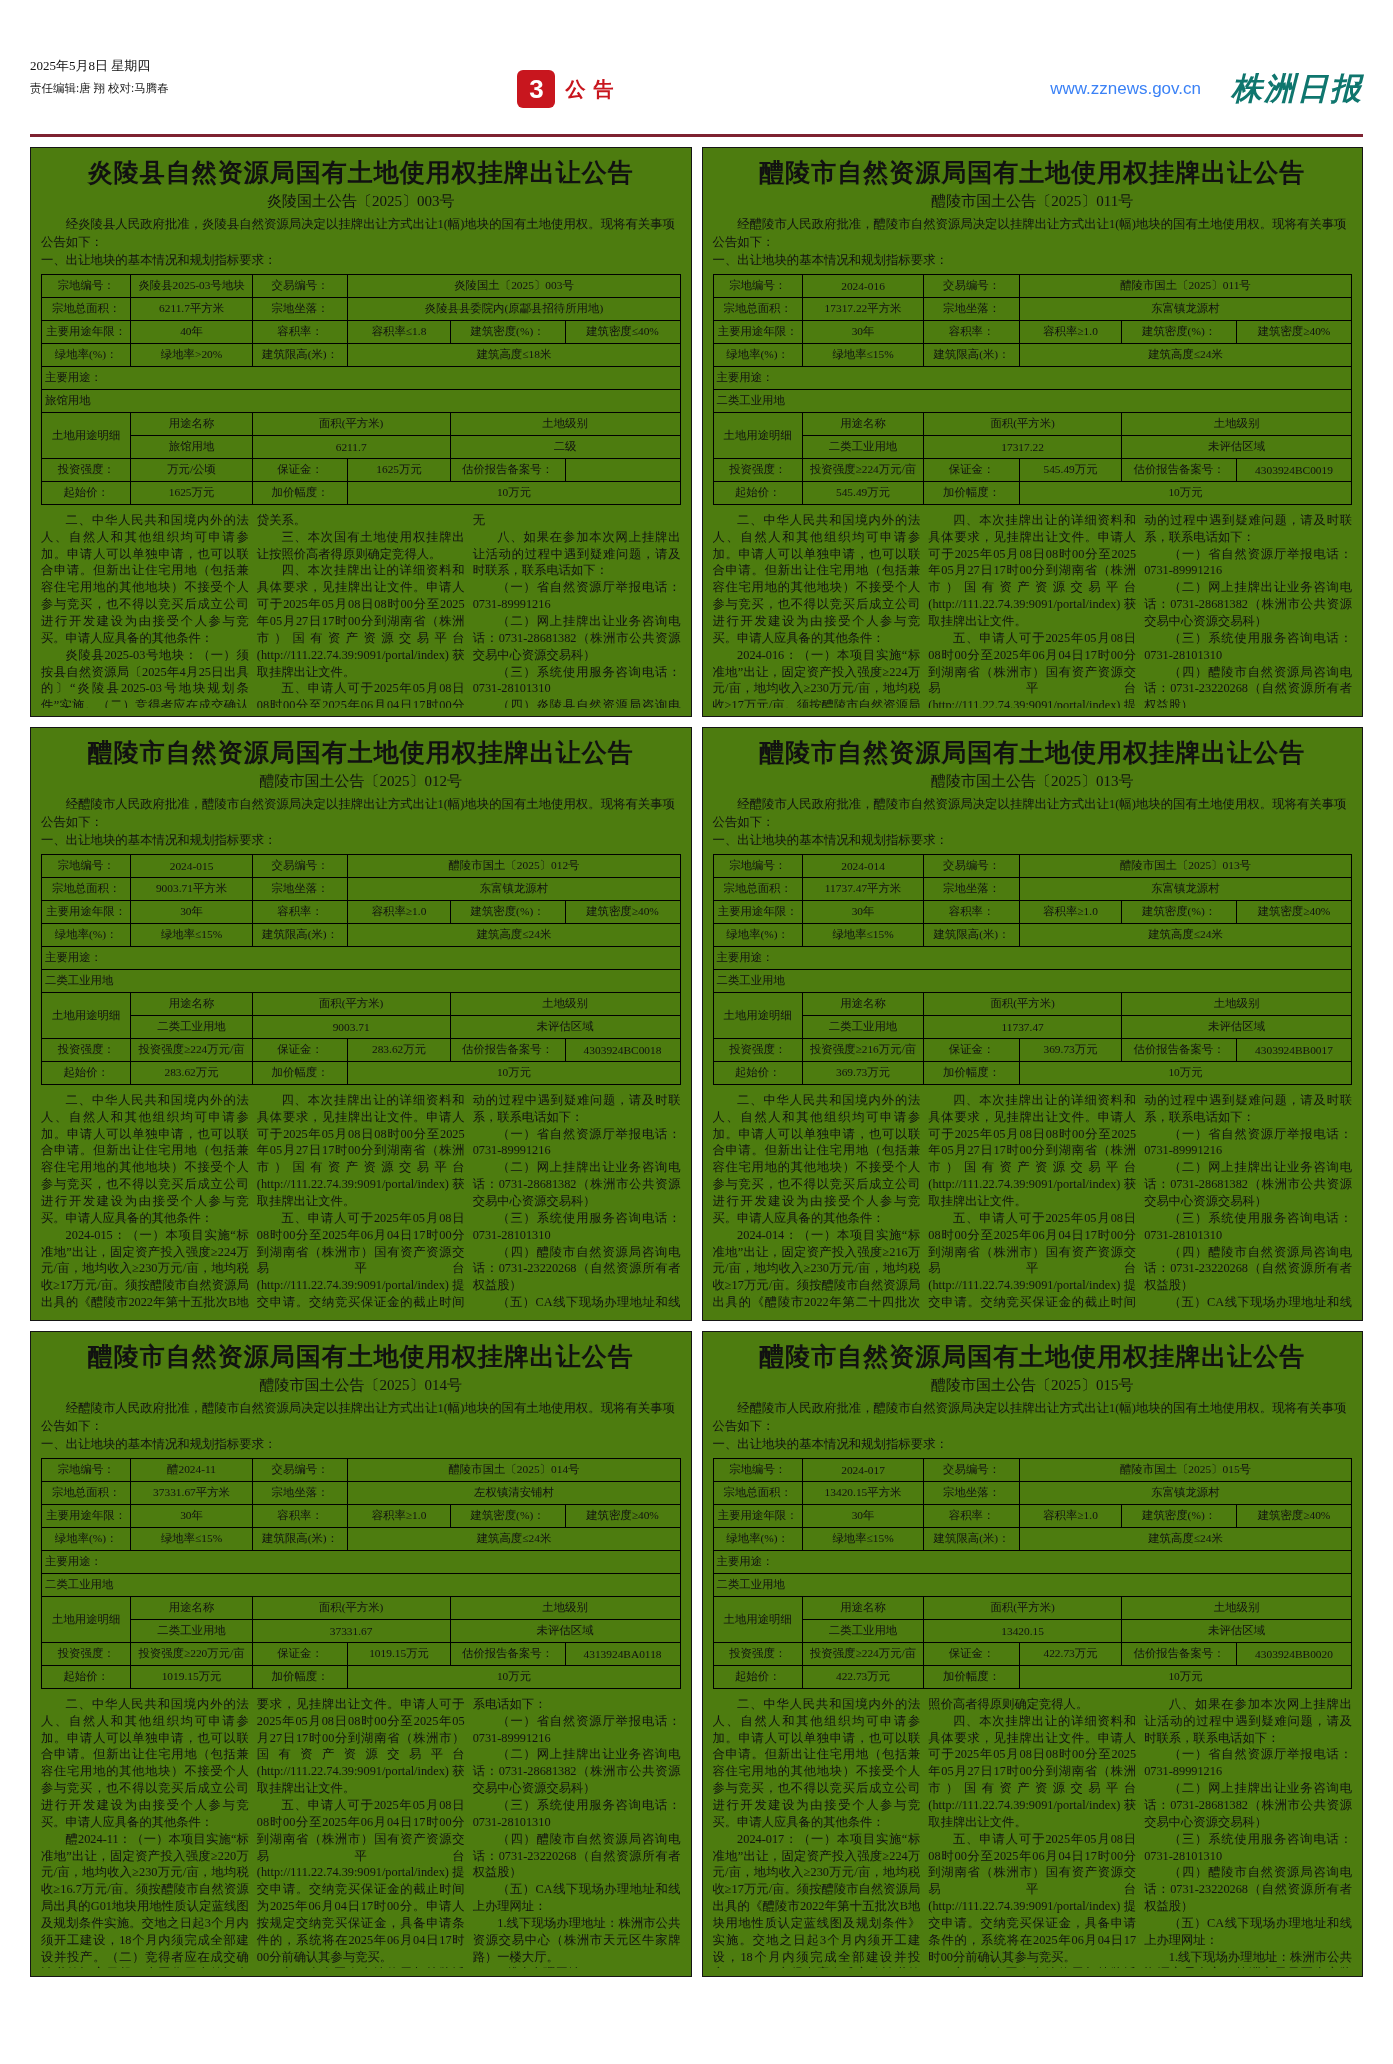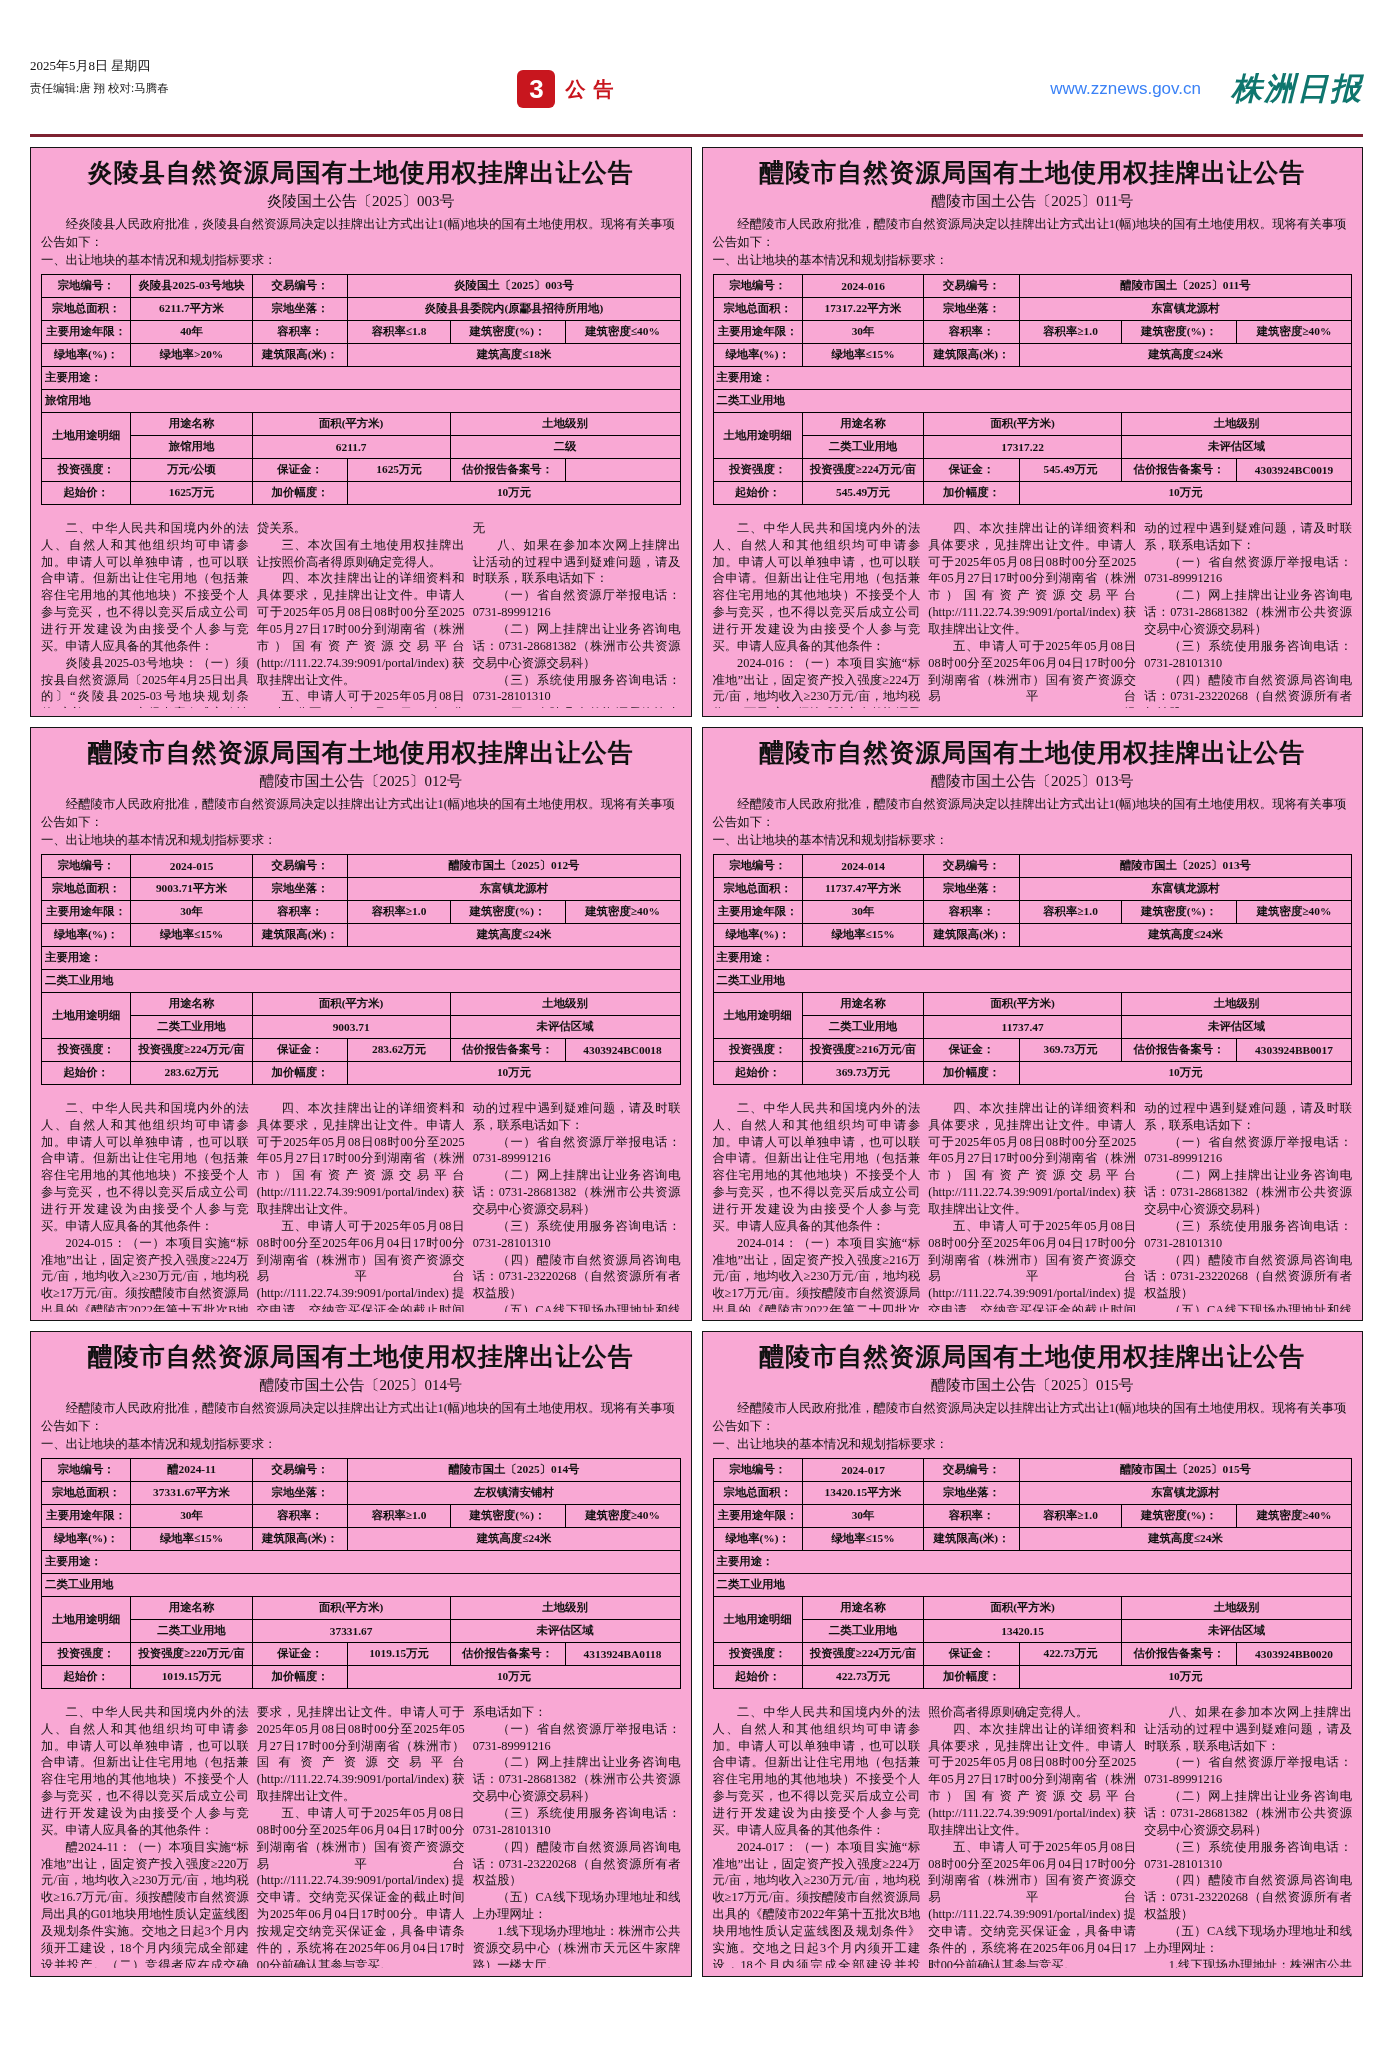--- a/index.html
+++ b/index.html
@@ -18,28 +18,28 @@
              color:#c8161e;letter-spacing:8px;}
   .hdr-right{display:flex;align-items:center;gap:30px;}
   .website{font-size:17px;color:#3b82f6;font-family:"Liberation Sans",sans-serif;}
   .masthead{font-size:31px;color:#0f766e;font-weight:700;font-style:italic;
             font-family:"DejaVu Serif",serif;letter-spacing:2px;}
   .rule{height:3px;background:#7e2231;margin:14px 30px 0;}
   
   #grid{display:grid;grid-template-columns:1fr 1fr;grid-template-rows:570px 594px 646px;
         gap:10px;margin:10px 30px 0;}
   .block{border:1.5px solid #151515;padding:6px 10px 8px;display:flex;flex-direction:column;
-         overflow:hidden;background:#f9a8d4;}
+         overflow:hidden;background:#4d7c0f;}
   .block h1{font-family:"Liberation Sans","DejaVu Sans",sans-serif;font-size:25px;
             font-weight:700;text-align:center;margin:2px 0 0;letter-spacing:1px;}
   .block h2{font-size:15px;font-weight:400;text-align:center;margin:3px 0 5px;}
   .intro{font-size:12.4px;line-height:1.45;margin:0;text-indent:2em;}
   .s1{text-indent:0;}
   
-  table{width:100%;border-collapse:collapse;table-layout:fixed;margin:4px 0 13px;font-weight:bold;}
+  table{width:100%;border-collapse:collapse;table-layout:fixed;margin:4px 0 5px;}
   td{border:1px solid #000;font-size:11.4px;text-align:center;padding:1px 3px;height:20px;
      overflow:hidden;white-space:nowrap;}
   td.lft{text-align:left;}
   
   .bodycols{display:flex;gap:8px;flex:1;overflow:hidden;font-size:12.3px;line-height:1.37;
             text-align:justify;margin-top:2px;}
   .bcol{flex:1;min-width:0;}
   .bcol p{margin:0;text-indent:2em;}
   .bcol p.ni{text-indent:0;}
 </style>

